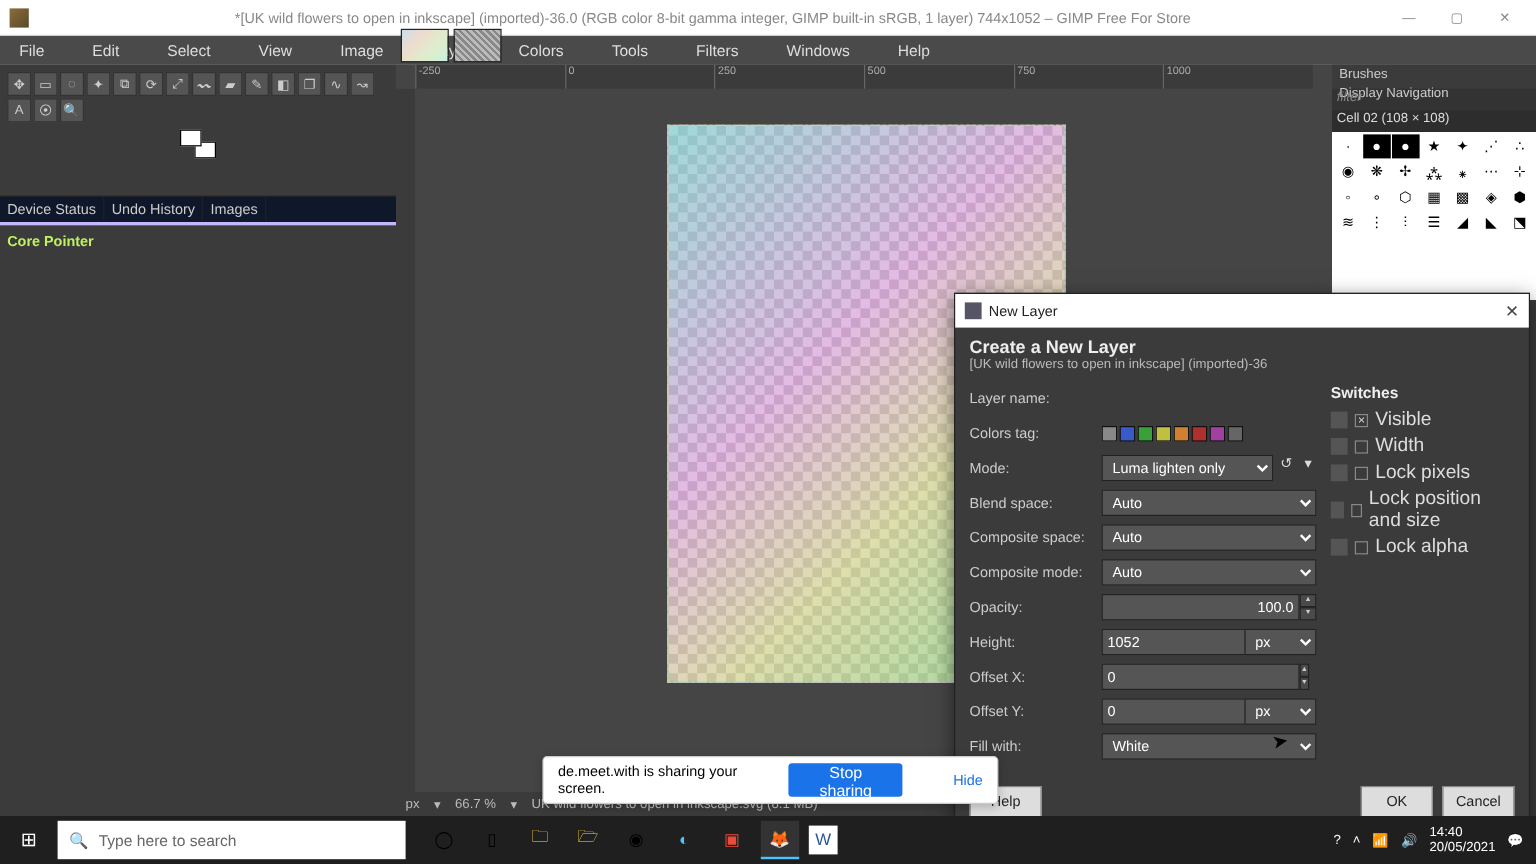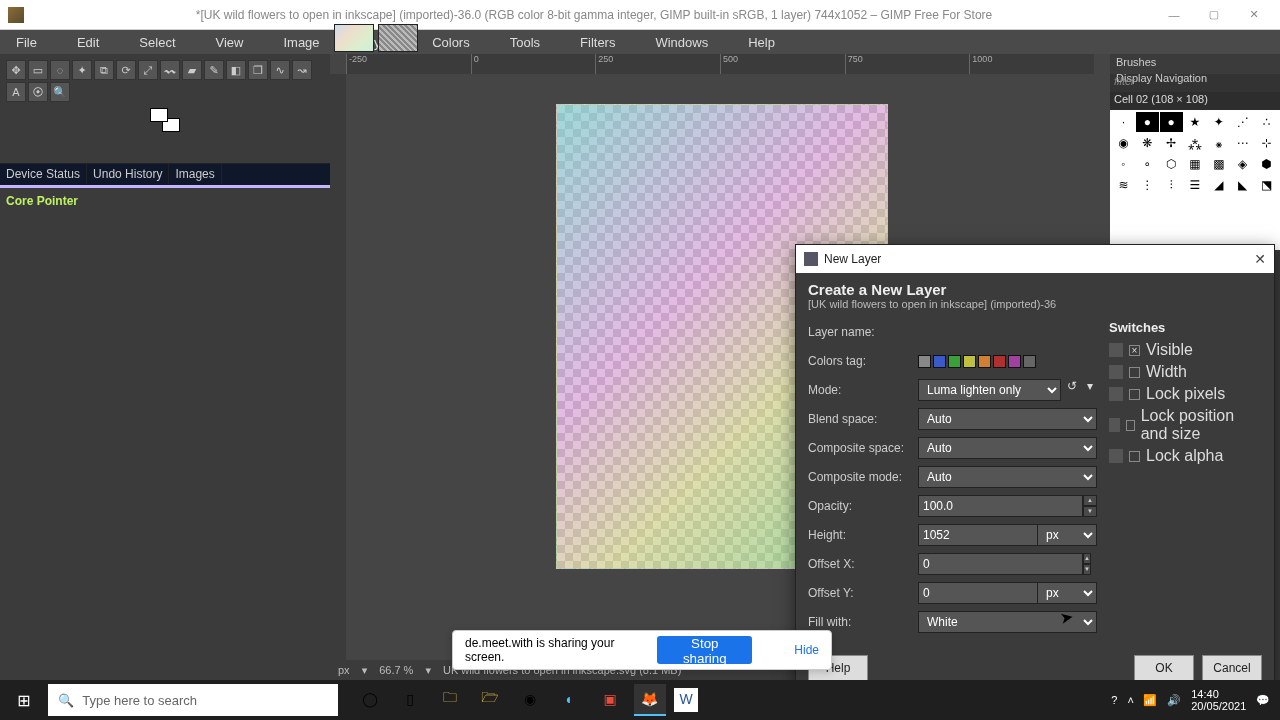--- a/index.html
+++ b/index.html
@@ -286,21 +286,21 @@
           <label>Composite space:</label>
         <div class="field"><select class="sel"><option>Auto</option></select></div>
         </div>
       <div class="row">
           <label>Composite mode:</label>
         <div class="field"><select class="sel"><option>Auto</option></select></div>
         </div>
       <div class="row">
           <label>Opacity:</label>
         <div class="field spin">
-            <input style="" value="100.0">
+            <input style="text-align: right;" value="100.0">
             <div class="arrows">
               <span>▲</span>
               <span>▼</span>
             </div>
           </div>
         </div>
       <div class="row">
           <label>Height:</label>
         <div class="field" style="display:flex">
             <div class="spin" style="flex:1;max-width:115px">

